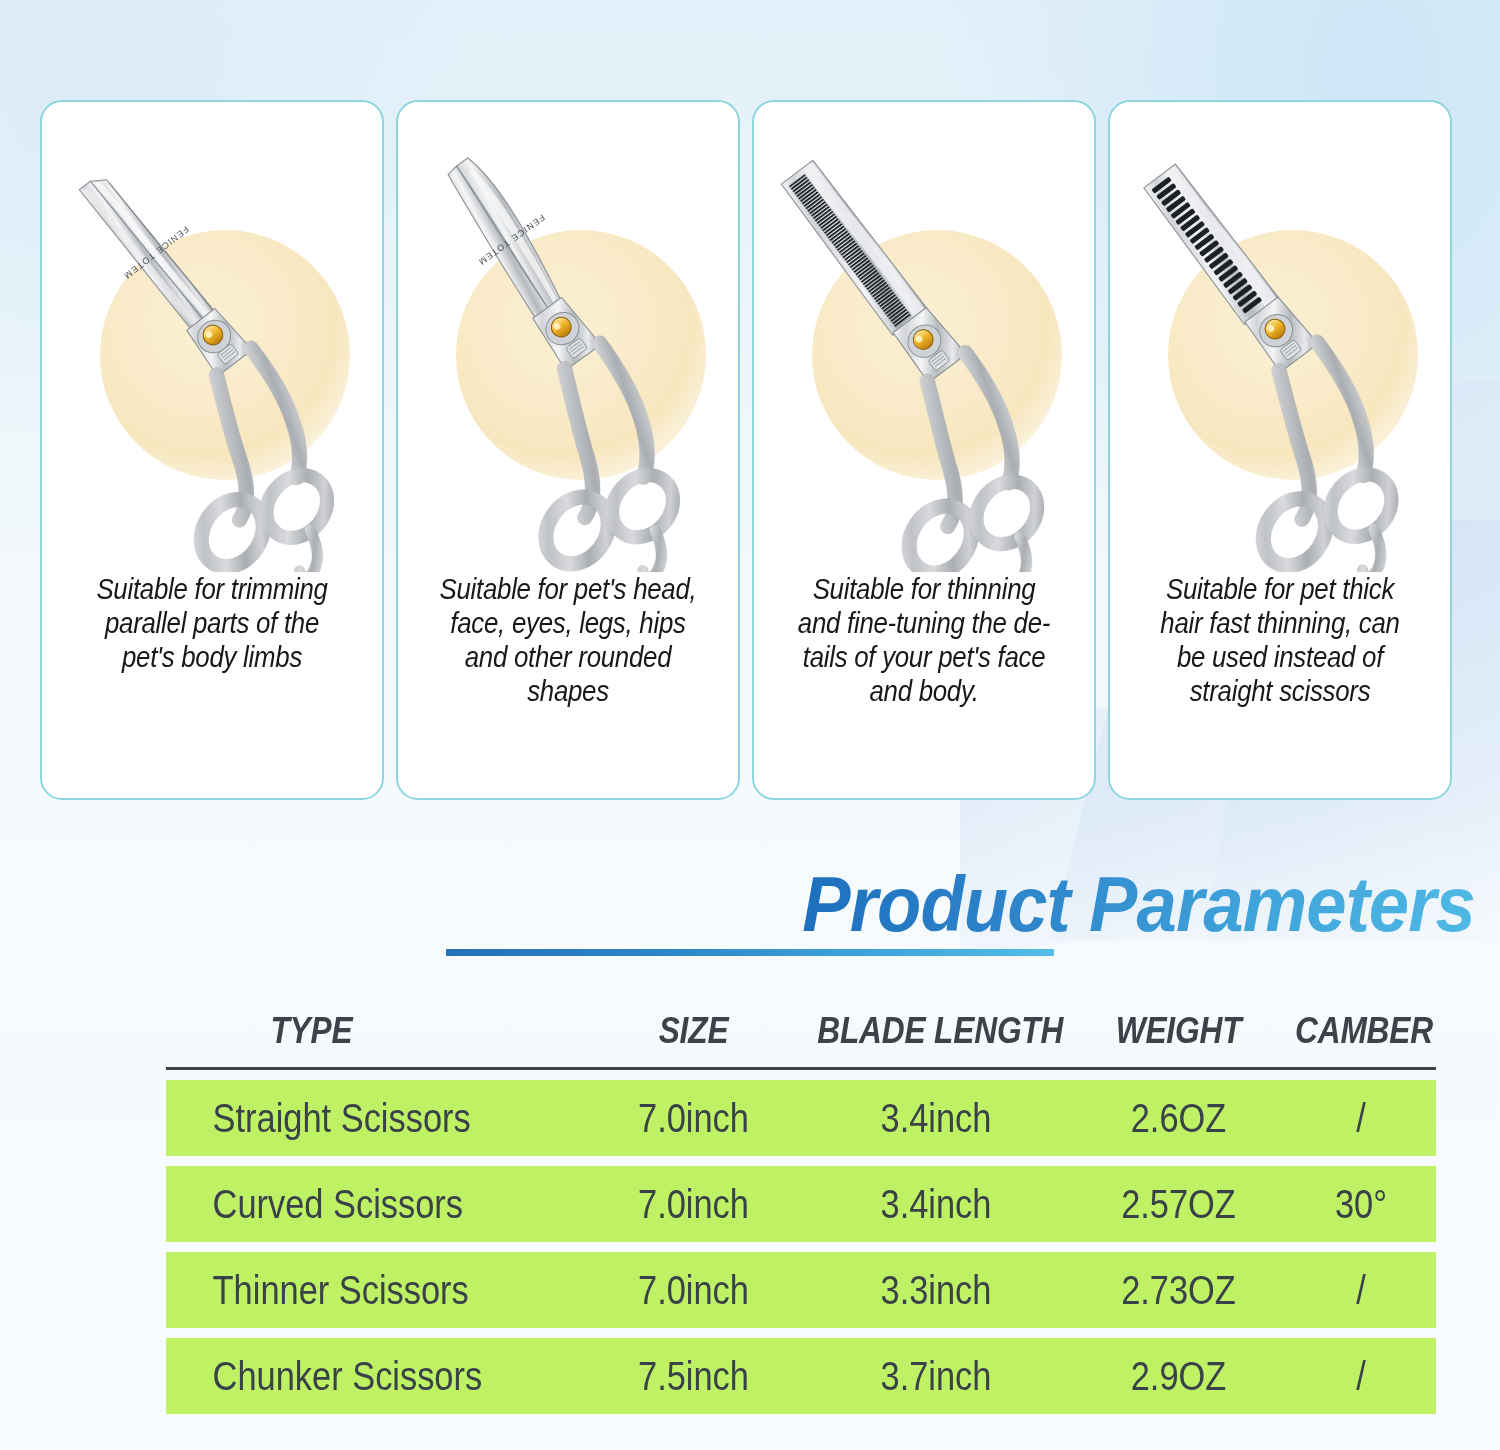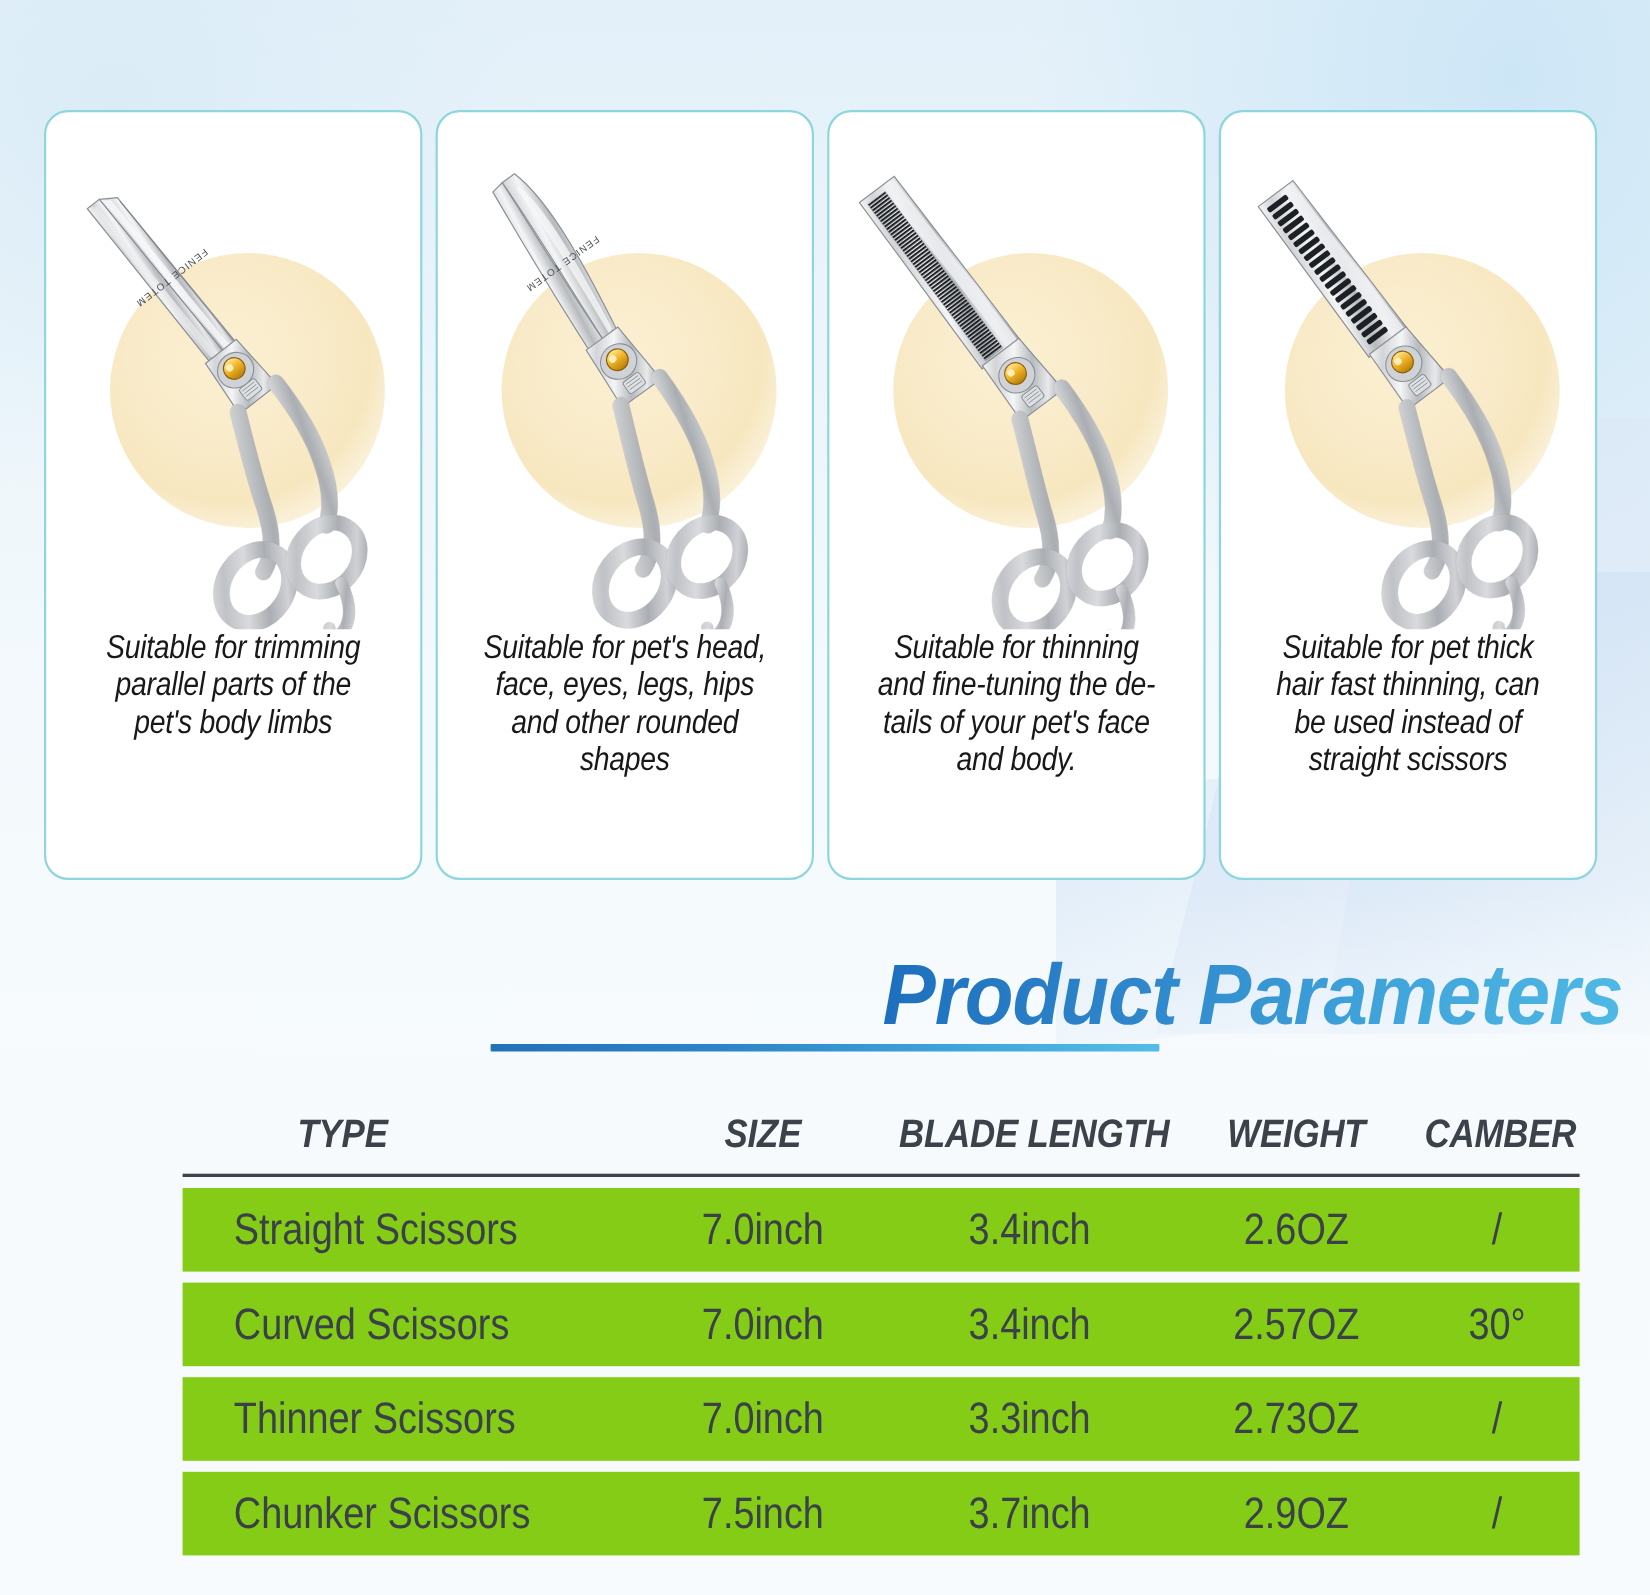--- a/index.html
+++ b/index.html
@@ -122,21 +122,21 @@
     font-weight:bold;font-style:italic;
     font-size:36px;letter-spacing:-0.2px;
     color:#3c424a;
     transform:scaleX(0.88);
     white-space:nowrap;
   }
   .t-rule{height:3px;background:#3c424a;width:100%;margin-bottom:10px;}
   .t-body .t-row{
     height:76px;
     margin-bottom:10px;
-    background:#84cc16;
+    background:#bef264;
   }
   .t-body .t-cell{
     font-size:40px;
     font-weight:300;
     color:#3b4148;
     transform:scaleX(0.86);
     white-space:nowrap;
   }
   .c-type{width:420px;padding-left:20px;box-sizing:border-box;text-align:left;}
   .c-size{width:215px;text-align:center;}

